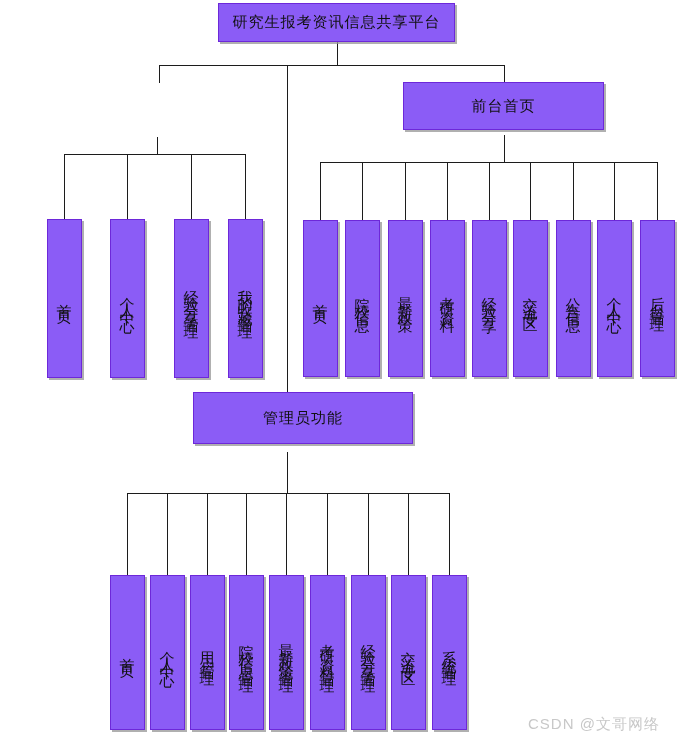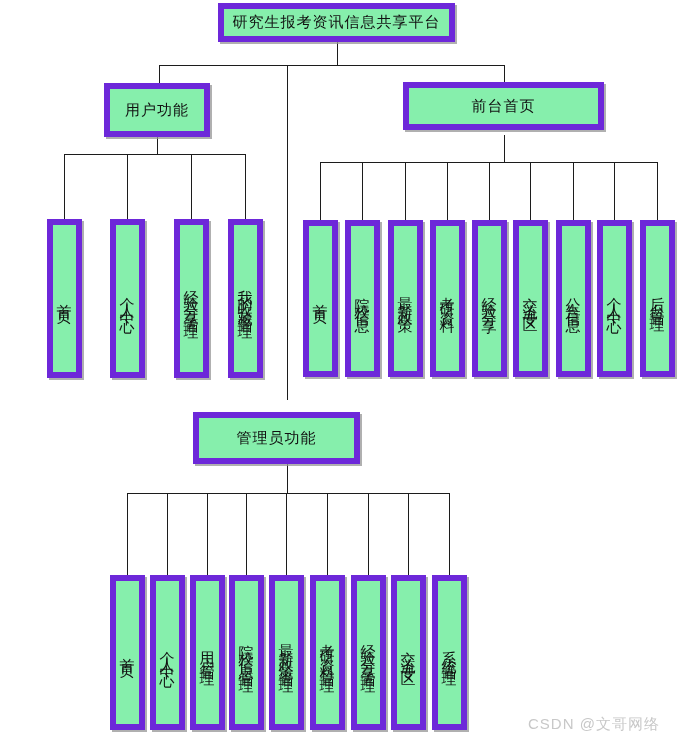--- a/index.html
+++ b/index.html
@@ -6,22 +6,22 @@
   .canvas{
     position:relative;
     width:682px;height:744px;
     background:#ffffff;
     font-family:"Liberation Sans", sans-serif;
     color:#111111;
     overflow:hidden;
   }
   .box{
     position:absolute;
-    background:#86efac;
-    border:6px solid #6d28d9;
+    background:#8b5cf6;
+    border:1px solid #6d28d9;
     box-shadow:2px 2px 0 rgba(150,150,150,.75);
     display:flex;align-items:center;justify-content:center;
     box-sizing:border-box;
     font-size:15px;
     letter-spacing:1px;
     text-align:center;
   }
   .vbox span{
     writing-mode:vertical-lr;
     text-orientation:upright;
@@ -84,29 +84,26 @@
     <div class="vl" style="left:327px;top:493px;height:82px;"></div>
     <div class="vl" style="left:368px;top:493px;height:82px;"></div>
     <div class="vl" style="left:408px;top:493px;height:82px;"></div>
     <div class="vl" style="left:449px;top:493px;height:82px;"></div>
   </div>
 
   <div class="box" style="left:218px;top:3px;width:237px;height:39px;">
     <span>研究生报考资讯信息共享平台</span>
   </div>
 
-  <div class="box" style="left:104px;top:83px;width:106px;height:54px;">
-    <span>用户功能</span>
-  </div>
 
   <div class="box" style="left:403px;top:82px;width:201px;height:48px;">
     <span>前台首页</span>
   </div>
 
-  <div class="box" style="left:193px;top:412px;width:167px;height:52px;">
+  <div class="box" style="left:193px;top:392px;width:220px;height:52px;">
     <span>管理员功能</span>
   </div>
 
   <div class="box vbox" style="left:47px;top:219px;width:35px;height:159px;">
     <span>首页</span>
   </div>
   <div class="box vbox" style="left:110px;top:219px;width:35px;height:159px;">
     <span>个人中心</span>
   </div>
   <div class="box vbox" style="left:174px;top:219px;width:35px;height:159px;">

